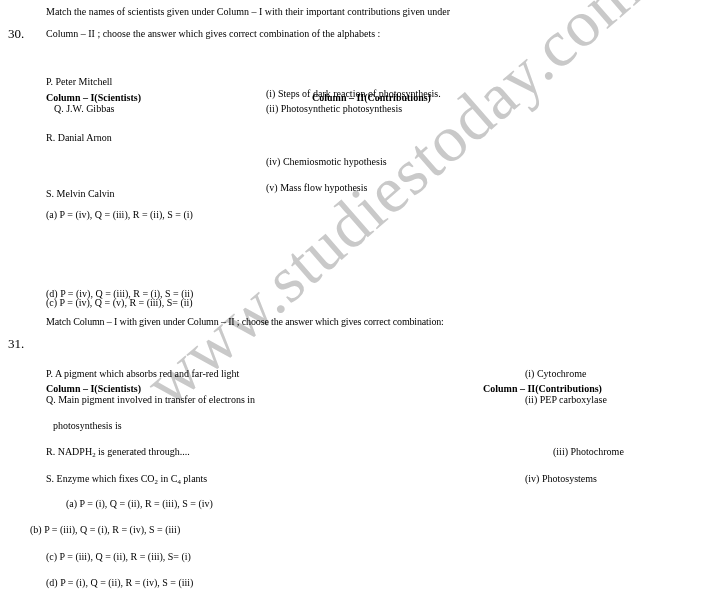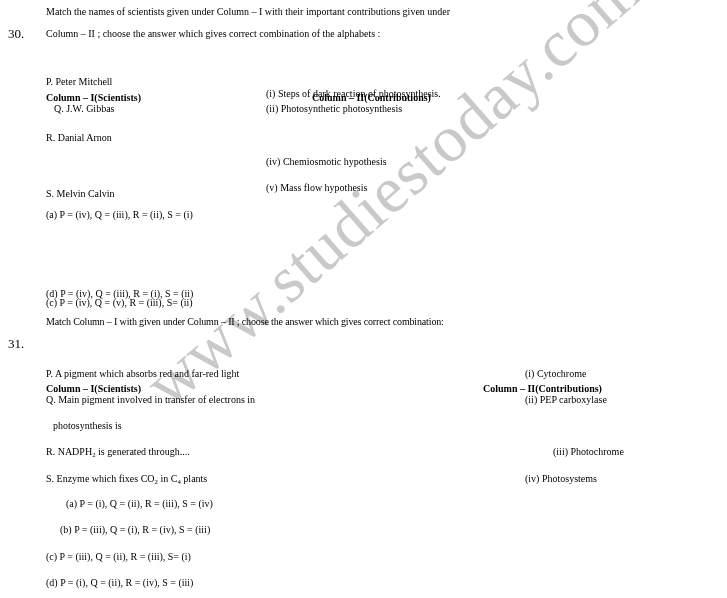--- a/index.html
+++ b/index.html
@@ -141,18 +141,18 @@
     <div class="line" style="left:46px;top:161px;">
       <span>S. Enzyme which fixes CO</span><sub>2</sub><span> in C</span><sub>4</sub><span> plants</span>
     </div>
 
     <div class="line" style="left:525px;top:56px;">(i) Cytochrome</div>
     <div class="line" style="left:525px;top:82px;">(ii) PEP carboxylase</div>
     <div class="line" style="left:553px;top:134px;">(iii) Photochrome</div>
     <div class="line" style="left:525px;top:161px;">(iv) Photosystems</div>
 
     <div class="line" style="left:46px;top:186px;margin-left:20px;">(a) P = (i),    Q = (ii), R = (iii),  S = (iv)</div>
-    <div class="line" style="left:60px;top:212px;">(b) P = (iii), Q = (i),  R = (iv),   S = (iii)</div>
+    <div class="line" style="left:30px;top:212px;">(b) P = (iii), Q = (i),  R = (iv),   S = (iii)</div>
     <div class="line" style="left:46px;top:239px;">(c) P = (iii), Q = (ii),  R = (iii),  S= (i)</div>
     <div class="line" style="left:46px;top:265px;">(d) P = (i),    Q = (ii), R = (iv),  S = (iii)</div>
   </div>
 
 </div>
 
 </body></html>

